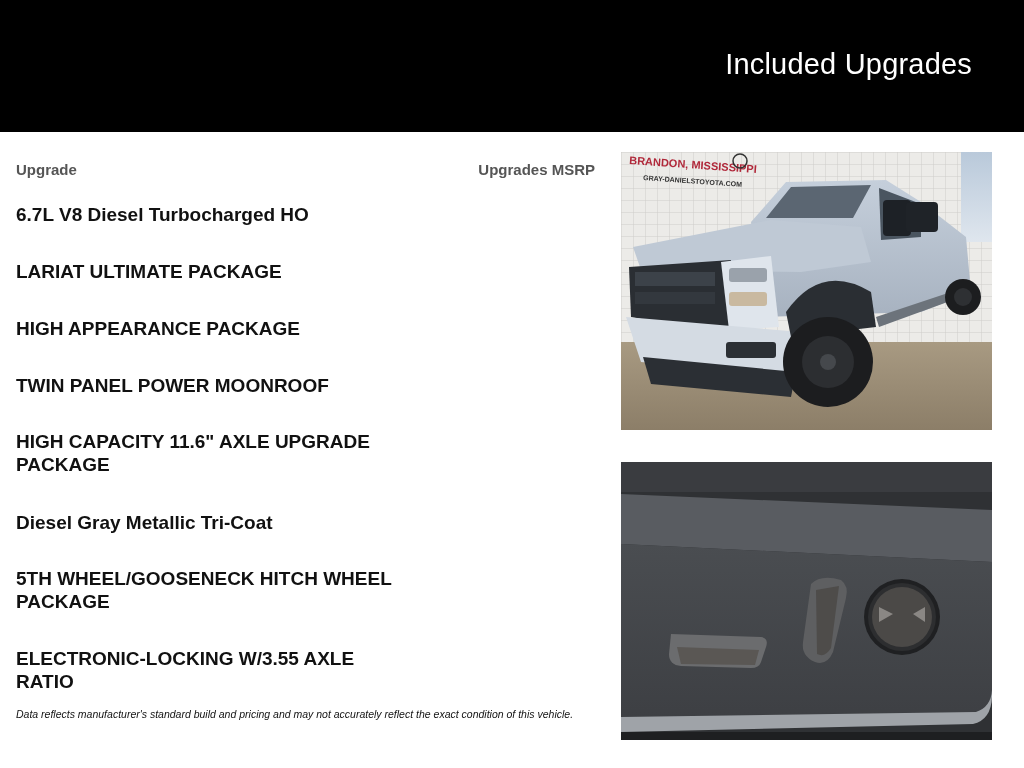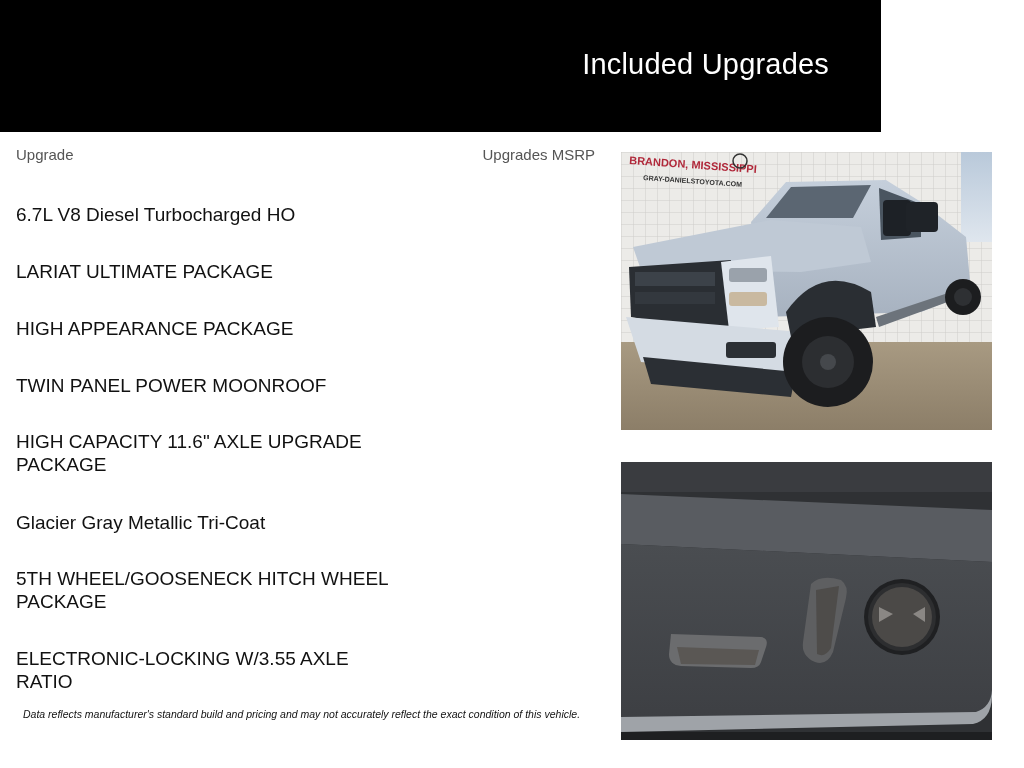--- a/index.html
+++ b/index.html
@@ -1,42 +1,42 @@
 <!DOCTYPE html>
 <html><head>
 <meta charset="utf-8">
 <style>
   * { box-sizing: border-box; margin: 0; padding: 0; }
   html, body { width: 1024px; height: 768px; background: #ffffff; overflow: hidden; }
   body { font-family: "Liberation Sans", sans-serif; color: #111; position: relative; }
 
   .header-bar {
-    position: absolute; left: 0; top: 0; width: 881px; height: 132px;
+    position: absolute; left: 0; top: 0; width: 1024px; height: 132px;
     background: #000000;
   }
   .header-title {
     position: absolute; right: 52px; top: 48px;
     color: #ffffff; font-size: 29px; font-weight: normal; letter-spacing: 0.2px;
   }
 
   .col-head {
-    position: absolute; top: 146px; font-size: 15px; color: #555555;
+    position: absolute; top: 161px; font-size: 15px; color: #555555; font-weight: bold;
   }
   .col-head.upgrade { left: 16px; }
   .col-head.msrp { right: 429px; }
 
   .rows { position: absolute; left: 0; top: 0; }
   .row-name {
     position: absolute; left: 16px; width: 395px;
-    font-size: 19px; line-height: 23px; color: #111111;
+    font-size: 19px; line-height: 23px; color: #111111; font-weight: bold;
   }
 
   .disclaimer {
     position: absolute; left: 16px; top: 708px; width: 600px;
-    font-size: 10.5px; font-style: italic; line-height: 12.5px; color: #111111; margin-left: 7px;
+    font-size: 10.5px; font-style: italic; line-height: 12.5px; color: #111111;
   }
 
   .photo {
     position: absolute; left: 621px; width: 371px; overflow: hidden;
   }
   .photo.truck { top: 152px; height: 278px; }
   .photo.seat  { top: 462px; height: 278px; }
   .photo svg { display: block; width: 100%; height: 100%; }
 </style>
 </head>
@@ -53,21 +53,21 @@
   <div class="row-name" style="top:203px">6.7L V8 Diesel Turbocharged HO</div>
 
   <div class="row-name" style="top:260px">LARIAT ULTIMATE PACKAGE</div>
 
   <div class="row-name" style="top:317px">HIGH APPEARANCE PACKAGE</div>
 
   <div class="row-name" style="top:374px">TWIN PANEL POWER MOONROOF</div>
 
   <div class="row-name" style="top:430px; width:380px">HIGH CAPACITY 11.6" AXLE UPGRADE PACKAGE</div>
 
-  <div class="row-name" style="top:511px">Glacier Gray Metallic Tri-Coat</div>
+  <div class="row-name" style="top:511px">Diesel Gray Metallic Tri-Coat</div>
 
   <div class="row-name" style="top:567px; width:385px">5TH WHEEL/GOOSENECK HITCH WHEEL PACKAGE</div>
 
   <div class="row-name" style="top:647px; width:360px">ELECTRONIC-LOCKING W/3.55 AXLE RATIO</div>
 
 </div>
 
 <div class="disclaimer">
   <div>Data reflects manufacturer's standard build and pricing and may not accurately reflect the exact condition of this vehicle.</div>
 </div>

